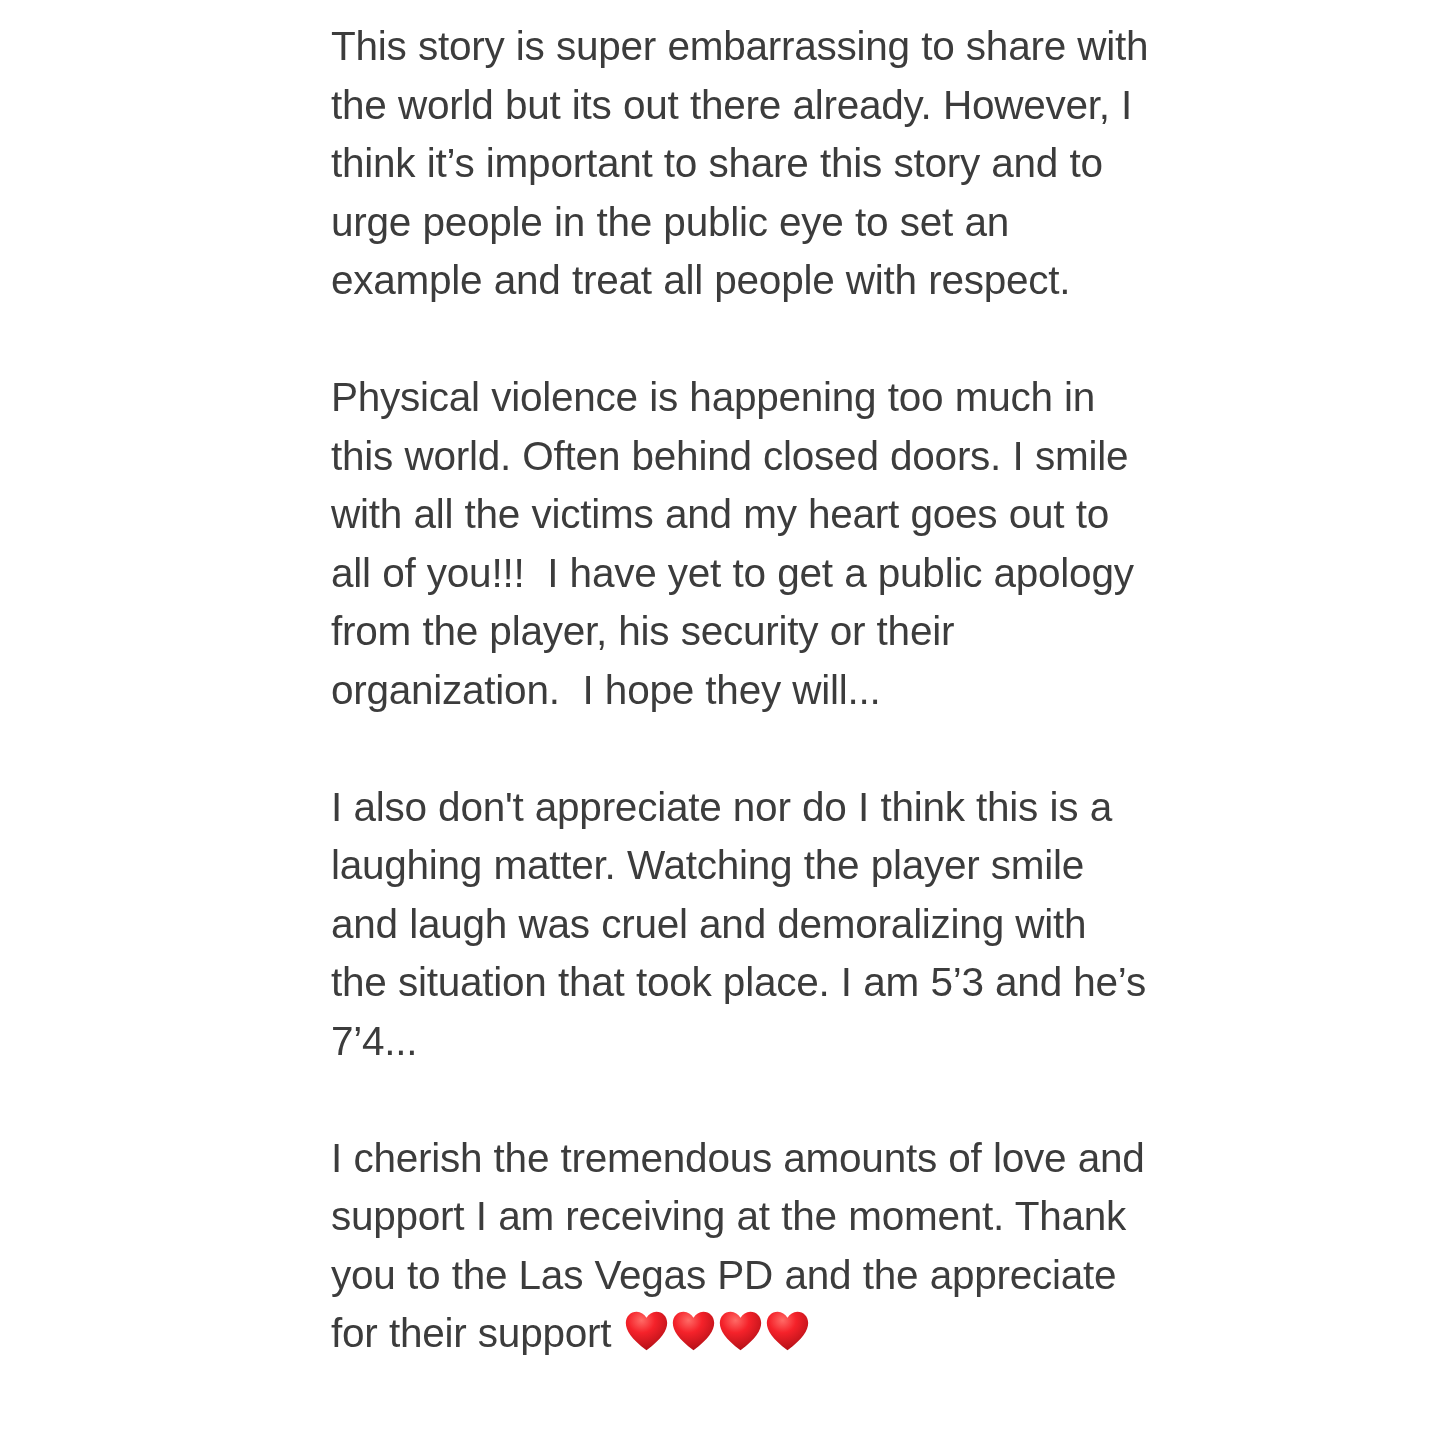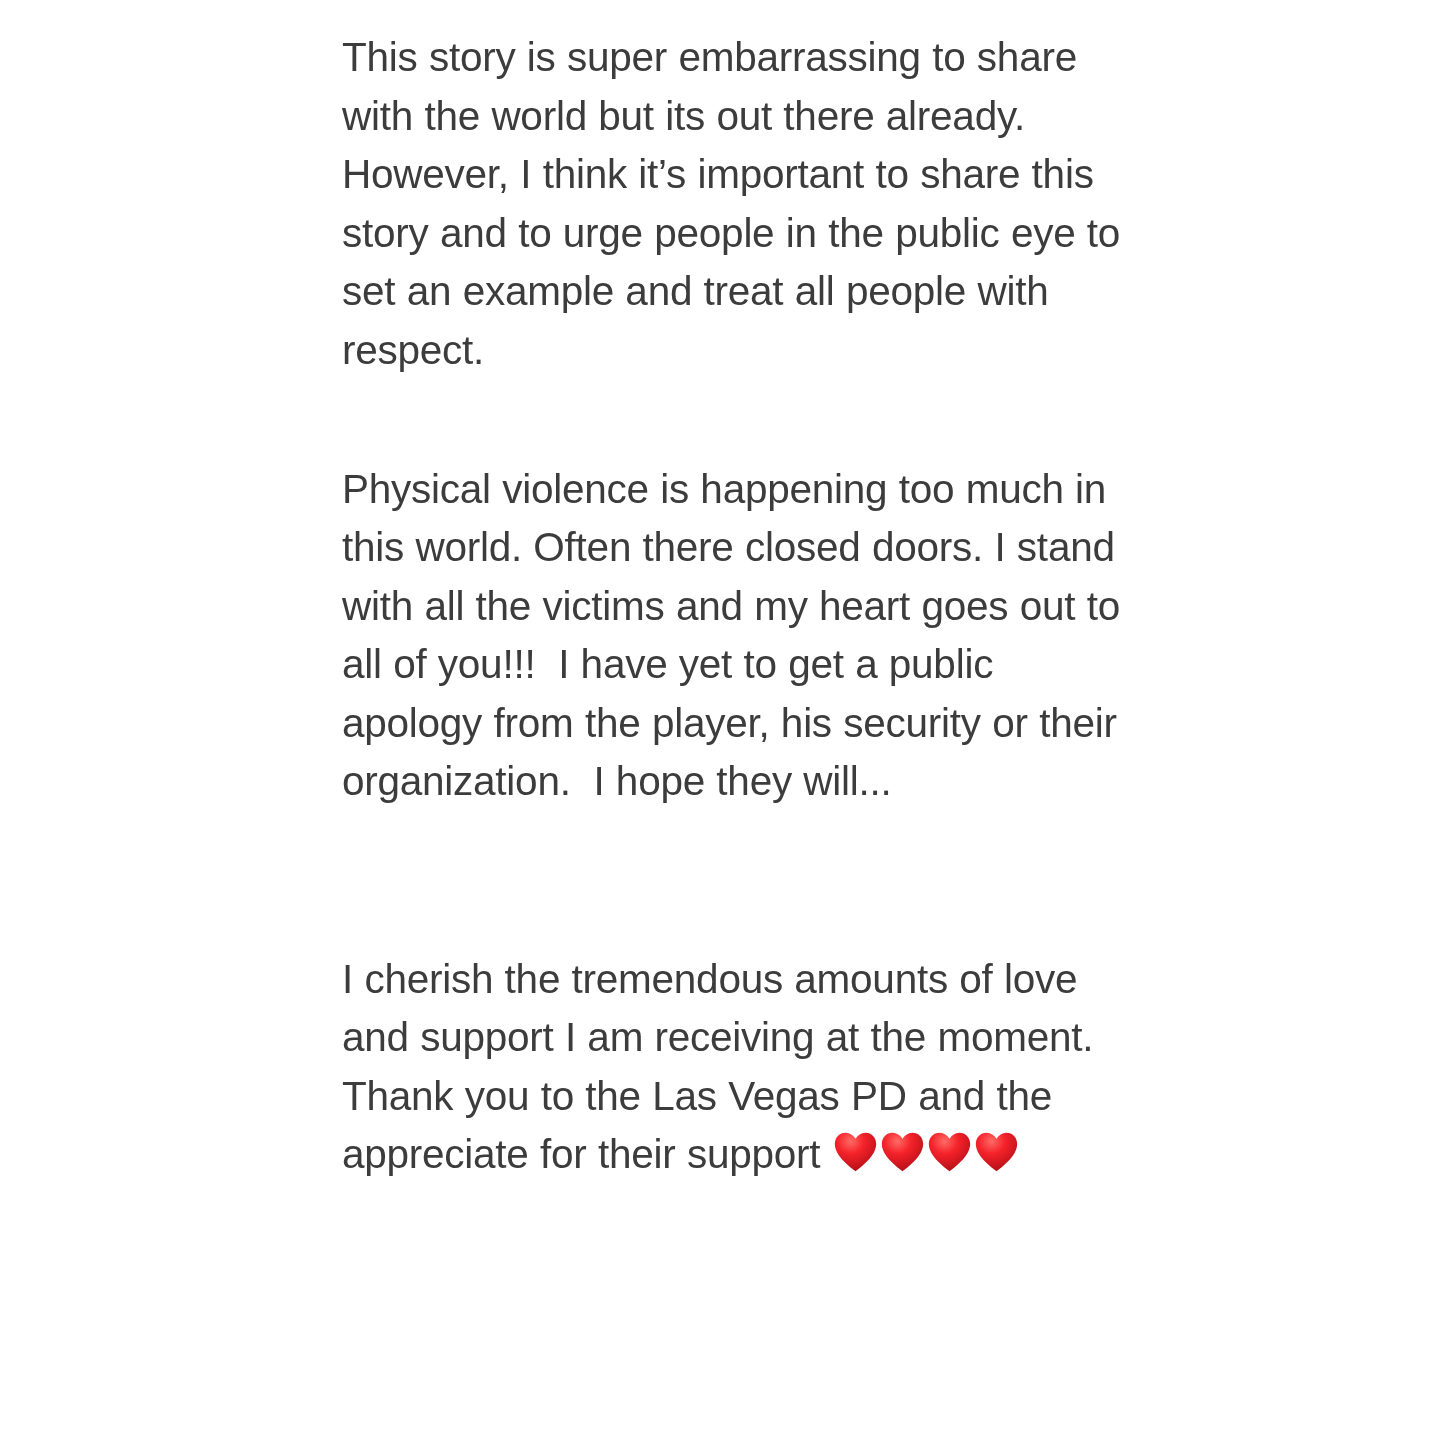--- a/index.html
+++ b/index.html
@@ -22,21 +22,21 @@
   }
 
   #post-text-body {
     position: absolute;
     left: 331px;
     top: 17px;
     width: 818px;
   }
 
   .para {
-    margin: 11px;
+    margin: 0;
     font-size: 40.5px;
     line-height: 58.5px;
     color: #3c3c3c;
     letter-spacing: -0.25px;
     word-spacing: 0.4px;
     font-weight: 400;
     text-align: left;
     white-space: pre-wrap;
     -webkit-font-smoothing: antialiased;
   }
@@ -62,23 +62,24 @@
 </head>
 <body>
 
 <div id="screen">
 
   <div id="post-text-body">
 
     <p class="para">This story is super embarrassing to share with the world but its out there already. However, I think it’s important to share this story and to urge people in the public eye to set an example and treat all people with respect.</p>
     <div class="para-gap"></div>
 
-    <p class="para">Physical violence is happening too much in this world. Often there closed doors. I stand with all the victims and my heart goes out to all of you!!!  I have yet to get a public apology from the player, his security or their organization.  I hope they will...</p>
+    <p class="para">Physical violence is happening too much in this world. Often behind closed doors. I smile with all the victims and my heart goes out to all of you!!!  I have yet to get a public apology from the player, his security or their organization.  I hope they will...</p>
     <div class="para-gap"></div>
 
+    <p class="para">I also don't appreciate nor do I think this is a laughing matter. Watching the player smile and laugh was cruel and demoralizing with the situation that took place. I am 5’3 and he’s 7’4...</p>
     <div class="para-gap"></div>
 
     <p class="para"><span>I cherish the tremendous amounts of love and support I am receiving at the moment. Thank you to the Las Vegas PD and the appreciate for their support </span><span class="heart-row" id="heart-row"><span class="heart-icon"><svg viewBox="0 0 100 100" width="100%" height="100%" aria-hidden="true">
               <defs>
                 <radialGradient id="hg0" cx="38%" cy="22%" r="78%">
                   <stop offset="0%" stop-color="#ff6b66"></stop>
                   <stop offset="42%" stop-color="#f5222a"></stop>
                   <stop offset="100%" stop-color="#b51017"></stop>
                 </radialGradient>
               </defs>

